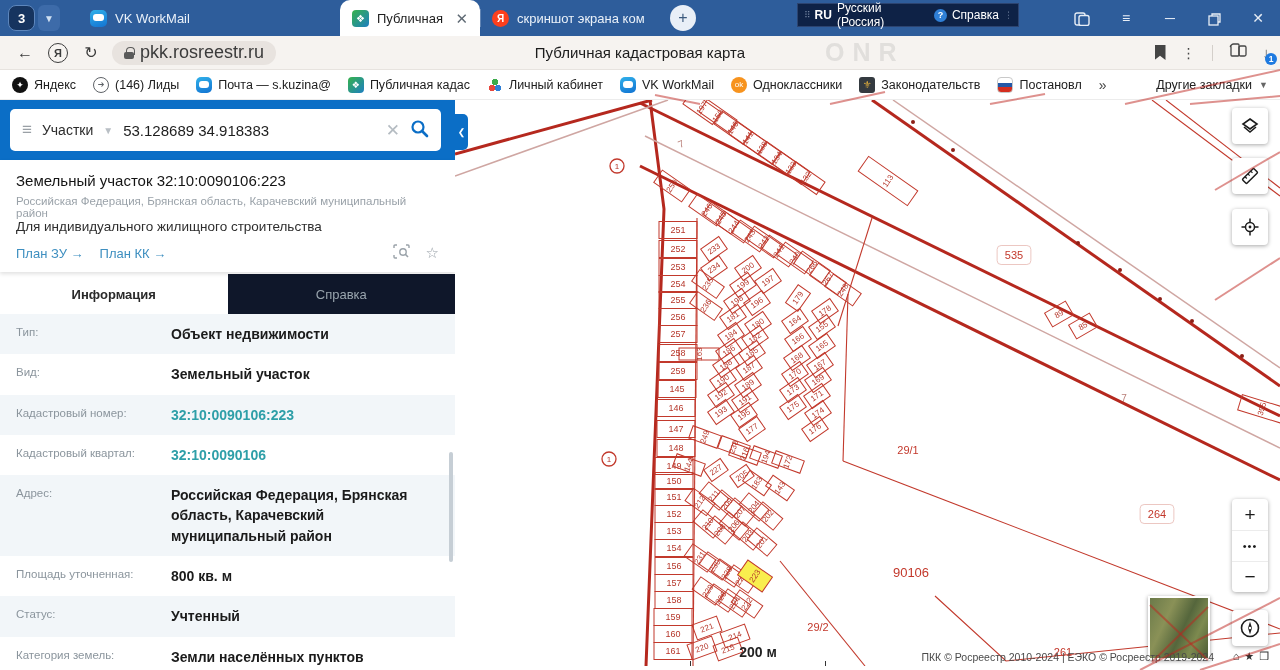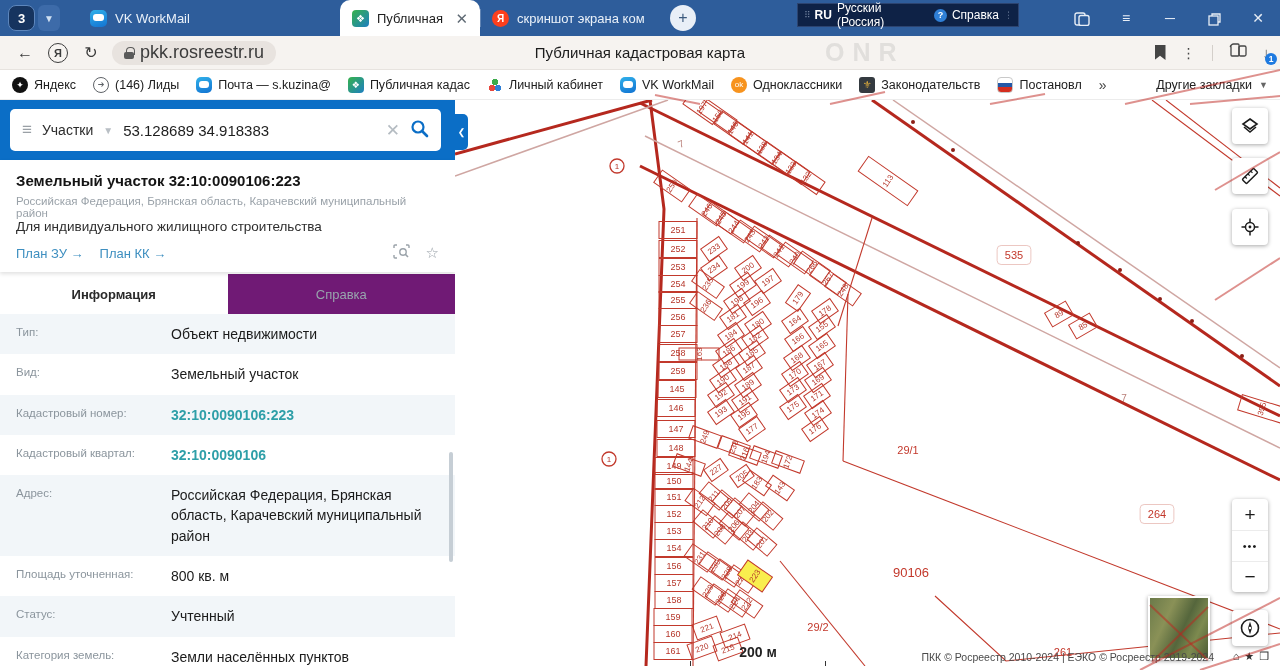--- a/index.html
+++ b/index.html
@@ -87,34 +87,34 @@
   .searchstrip{height:60px;background:#0b6ec6;padding:9px 14px 9px 10px}
   .searchbar{height:42px;background:#fff;border-radius:5px;display:flex;align-items:center;padding:0 12px;gap:10px}
   .sb-burger{color:#9aa0a6;font-size:17px}
   .sb-cat{font-size:14px;color:#2c2c2c}
   .sb-chev{color:#b9bfc5;font-size:10px}
   .sb-input{border:none;outline:none;flex:1;font-size:15px;color:#1e1e1e;background:transparent}
   .sb-x{color:#b5bcc2;font-size:17px}
   .collapse-tab{position:absolute;left:455px;top:14px;width:13px;height:36px;background:#0b6ec6;border-radius:0 5px 5px 0;
     color:#fff;font-size:9px;display:flex;align-items:center;justify-content:center;z-index:5}
   .rescard{padding:12px 16px 10px;box-shadow:0 2px 4px rgba(0,0,0,.12);position:relative;z-index:2;background:#fff}
-  .rc-title{font-size:15px;font-weight:bold;color:#141414}
+  .rc-title{font-size:15px;font-weight:normal;color:#141414}
   .rc-sub{font-size:11.5px;color:#9aa2a9;margin-top:6px}
   .rc-usage{font-size:13.5px;color:#2e2e2e;}
   .rc-links{display:flex;gap:16px;margin-top:10px;align-items:center}
   .rc-link{font-size:13px;color:#3e8fc0;text-decoration:none}
   .rc-icons{margin-left:auto;display:flex;gap:16px;color:#9aa2a9;font-size:15px}
-  .ptabs{display:flex;background:#701a75;margin-top:2px}
+  .ptabs{display:flex;background:#0f172a;margin-top:2px}
   .ptab{flex:1;height:40px;display:flex;align-items:center;justify-content:center;font-size:13px}
   .ptab.on{background:#fff;font-weight:bold;color:#2a2a2a}
   .ptab.off{color:#98a4ad}
   .irow{display:flex;padding:10px 16px;gap:10px}
   .irow.alt{background:#f2f6f9}
   .ilabel{width:145px;flex:none;font-size:11.5px;color:#8b959d;padding-top:2px}
-  .ivalue{flex:1;font-size:14px;font-weight:400;color:#1b1b1b;line-height:1.45}
+  .ivalue{flex:1;font-size:14px;font-weight:700;color:#1b1b1b;line-height:1.45}
   .ivalue.lnk{color:#2e9fa8;font-weight:700}
   .pscroll{position:absolute;right:2px;top:352px;width:4px;height:110px;background:#c6ced5;border-radius:2px}
 
   
   .map{flex:1;position:relative;background:#fff;overflow:hidden}
   .map svg.base{position:absolute;inset:0}
   .mbtn{position:absolute;width:36px;height:36px;background:#fff;border-radius:4px;box-shadow:0 1px 4px rgba(0,0,0,.35);
     display:flex;align-items:center;justify-content:center;color:#1c1c1c}
   .zstack{position:absolute;left:777px;top:399px;width:36px;background:#fff;border-radius:4px;box-shadow:0 1px 4px rgba(0,0,0,.35)}
   .zbtn{height:31px;display:flex;align-items:center;justify-content:center;font-size:19px;color:#1c1c1c}

